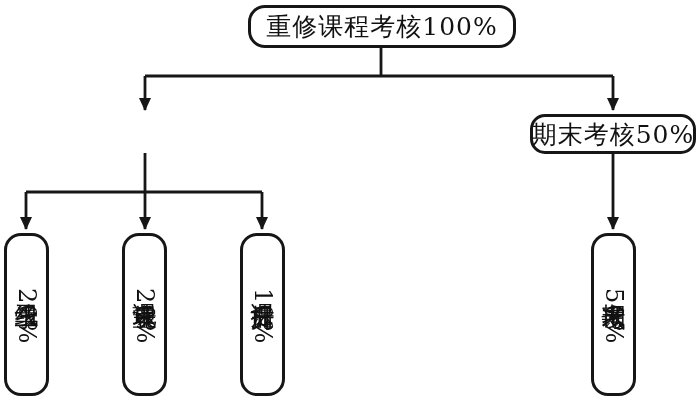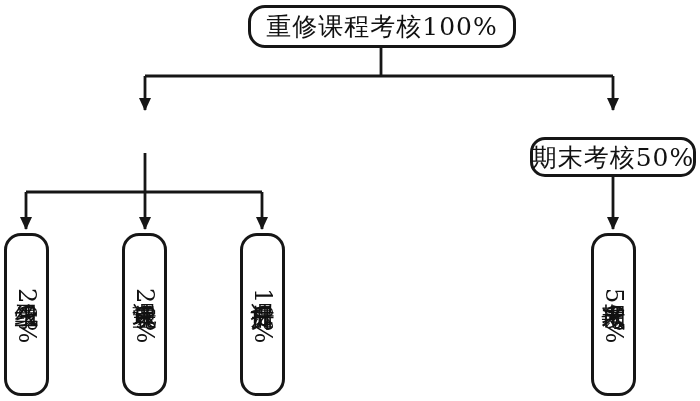--- a/index.html
+++ b/index.html
@@ -11,21 +11,21 @@
   }
   .connectors { position:absolute; left:0; top:0; width:700px; height:401px; }
   .node {
     position:absolute; background:#ffffff; border:3px solid #161616;
     border-radius:14px; display:flex; align-items:center; justify-content:center;
     box-sizing:border-box; z-index:2;
   }
   .h-node { font-size:25px; letter-spacing:1px; white-space:nowrap; }
   .node-root  { left:248px; top:5px;   width:268px; height:43px; border-radius:17px; }
   .node-proc  { left:62px;  top:114px; width:166px; height:40px; border-radius:15px; }
-  .node-final { left:530px; top:114px; width:166px; height:40px; border-radius:15px;margin-top:23px; }
+  .node-final { left:530px; top:114px; width:166px; height:40px; border-radius:15px; }
   .v-node { top:233px; width:45px; height:163px; border-radius:17px; }
   .v-node .vtext {
     writing-mode:vertical-rl; text-orientation:mixed;
     font-size:24px; letter-spacing:1px; white-space:nowrap; line-height:1;
   }
   .node-online    { left:4px;   }
   .node-class     { left:122px; }
   .node-after     { left:240px; }
   .node-exam      { left:591px; }
   .edge { stroke:#161616; stroke-width:2.8; fill:none; }

